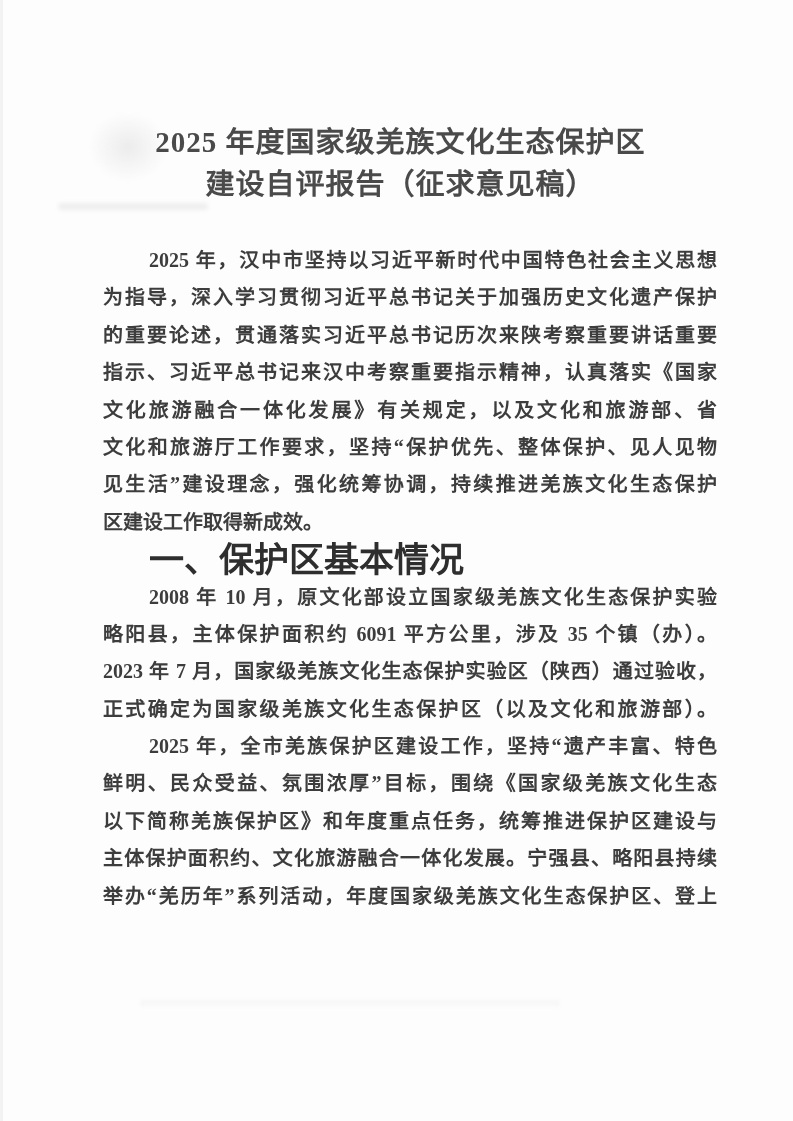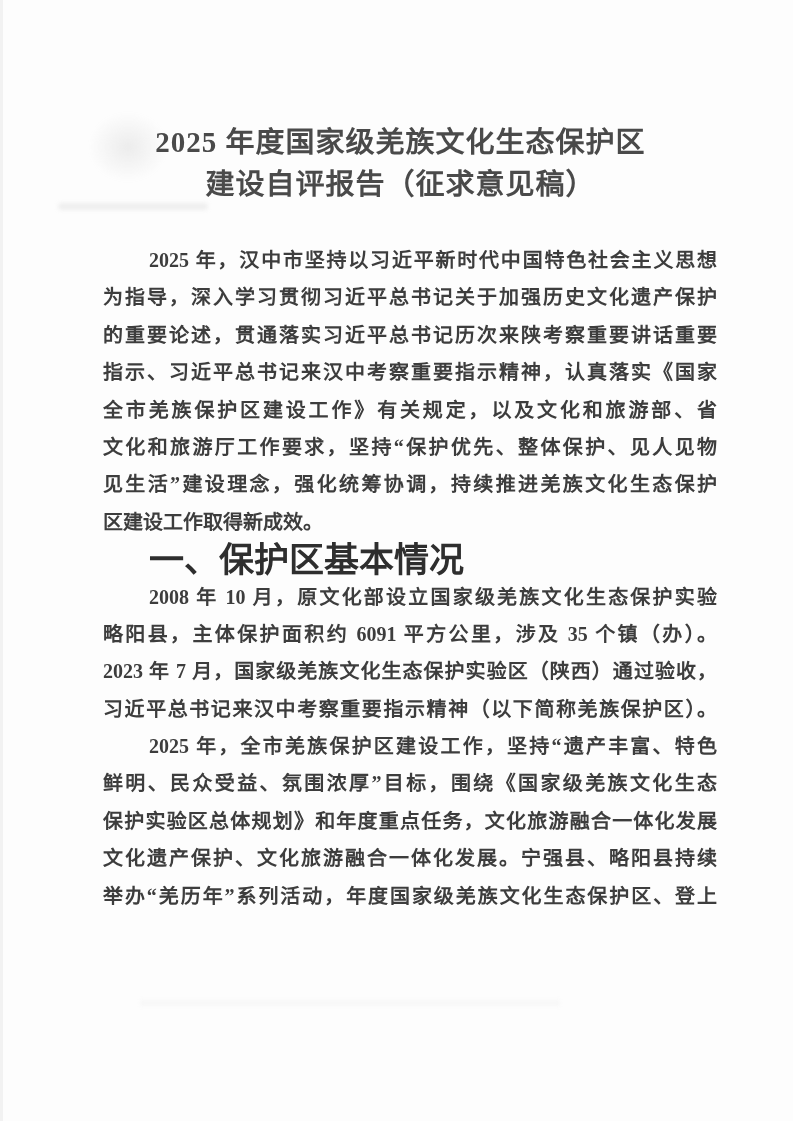--- a/index.html
+++ b/index.html
@@ -92,33 +92,33 @@
     <div>2025 年度国家级羌族文化生态保护区</div>
     <div>建设自评报告（征求意见稿）</div>
   </div>
 
   <div class="content">
 
     <div class="line indent">2025 年，汉中市坚持以习近平新时代中国特色社会主义思想</div>
     <div class="line">为指导，深入学习贯彻习近平总书记关于加强历史文化遗产保护</div>
     <div class="line">的重要论述，贯通落实习近平总书记历次来陕考察重要讲话重要</div>
     <div class="line">指示、习近平总书记来汉中考察重要指示精神，认真落实《国家</div>
-    <div class="line">全市羌族保护区建设工作》有关规定，以及文化和旅游部、省</div>
+    <div class="line">文化旅游融合一体化发展》有关规定，以及文化和旅游部、省</div>
     <div class="line">文化和旅游厅工作要求，坚持“保护优先、整体保护、见人见物</div>
     <div class="line">见生活”建设理念，强化统筹协调，持续推进羌族文化生态保护</div>
     <div class="line last">区建设工作取得新成效。</div>
 
     <div class="line heading">一、保护区基本情况</div>
 
     <div class="line indent">2008 年 10 月，原文化部设立国家级羌族文化生态保护实验</div>
     <div class="line">略阳县，主体保护面积约 6091 平方公里，涉及 35 个镇（办）。</div>
     <div class="line">2023 年 7 月，国家级羌族文化生态保护实验区（陕西）通过验收，</div>
-    <div class="line">习近平总书记来汉中考察重要指示精神（以下简称羌族保护区）。</div>
+    <div class="line">正式确定为国家级羌族文化生态保护区（以及文化和旅游部）。</div>
 
 
     <div class="line indent">2025 年，全市羌族保护区建设工作，坚持“遗产丰富、特色</div>
     <div class="line">鲜明、民众受益、氛围浓厚”目标，围绕《国家级羌族文化生态</div>
-    <div class="line">保护实验区总体规划》和年度重点任务，文化旅游融合一体化发展</div>
-    <div class="line">文化遗产保护、文化旅游融合一体化发展。宁强县、略阳县持续</div>
+    <div class="line">以下简称羌族保护区》和年度重点任务，统筹推进保护区建设与</div>
+    <div class="line">主体保护面积约、文化旅游融合一体化发展。宁强县、略阳县持续</div>
     <div class="line">举办“羌历年”系列活动，年度国家级羌族文化生态保护区、登上</div>
   </div>
 
 </div>
 
 </body></html>

